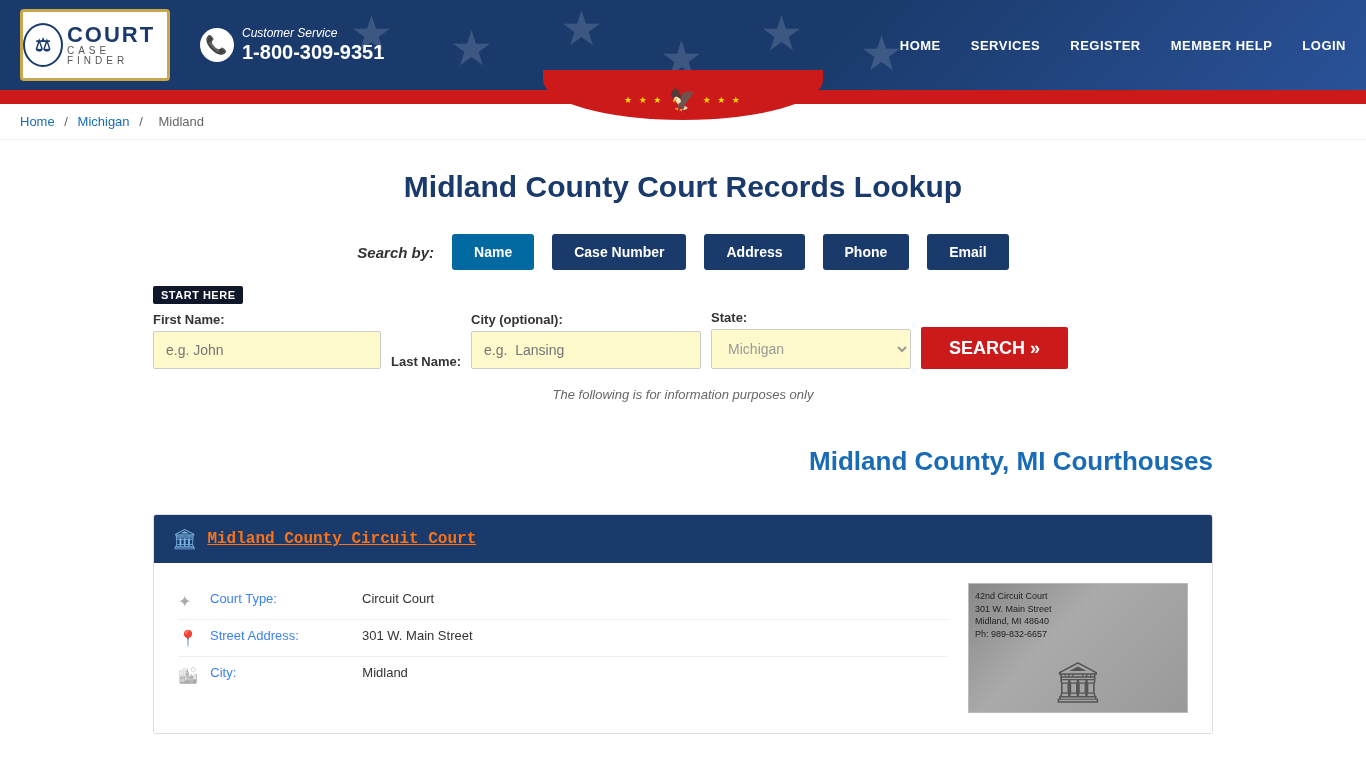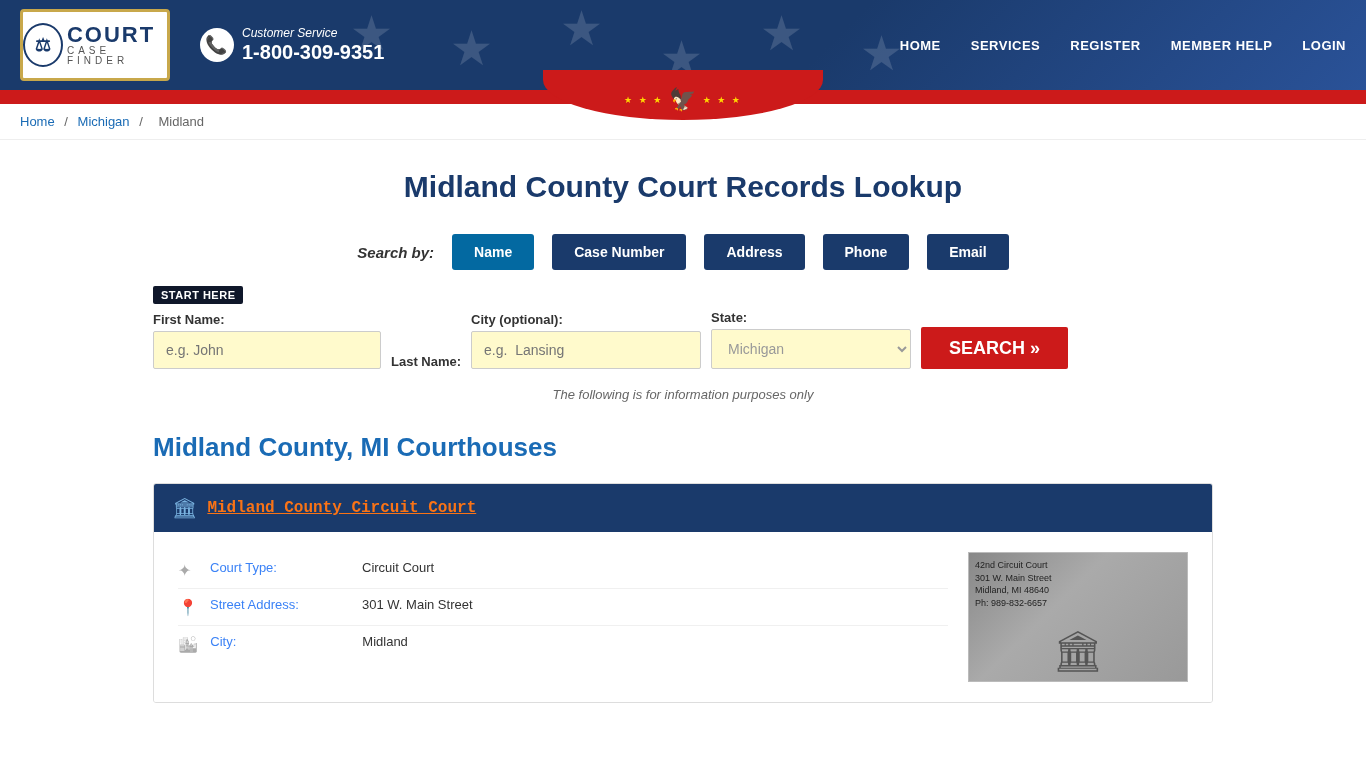--- a/index.html
+++ b/index.html
@@ -269,30 +269,30 @@
       -webkit-appearance: auto;
       appearance: auto;
     }
 
     .info-note {
       text-align: center;
       color: #666;
       font-style: italic;
       font-size: 13px;
       margin-top: 18px;
-      margin-bottom: 30px;
+      margin-bottom: 44px;
     }
 
     
     .courthouses-title {
-      text-align: left;
+      text-align: right;
       color: #1a6bb5;
       font-size: 26px;
       font-weight: bold;
-      margin-bottom: 20px;
+      margin-bottom: 37px;
     }
 
     
     .court-card {
       border: 1px solid #ddd;
       border-radius: 3px;
       overflow: hidden;
       margin-bottom: 20px;
     }
     .court-card-header {

